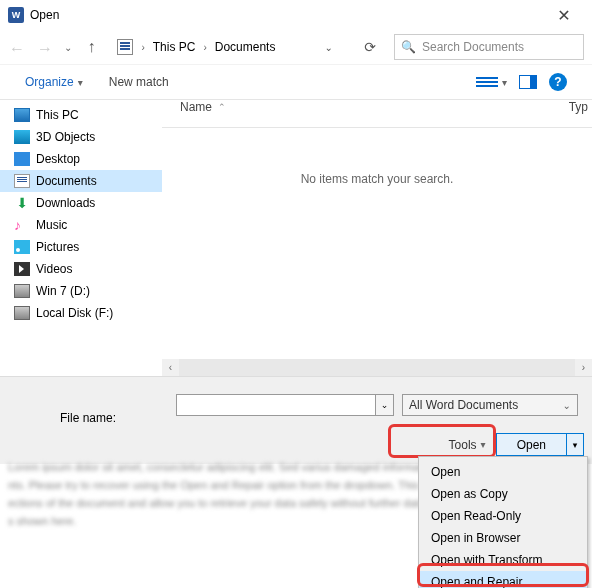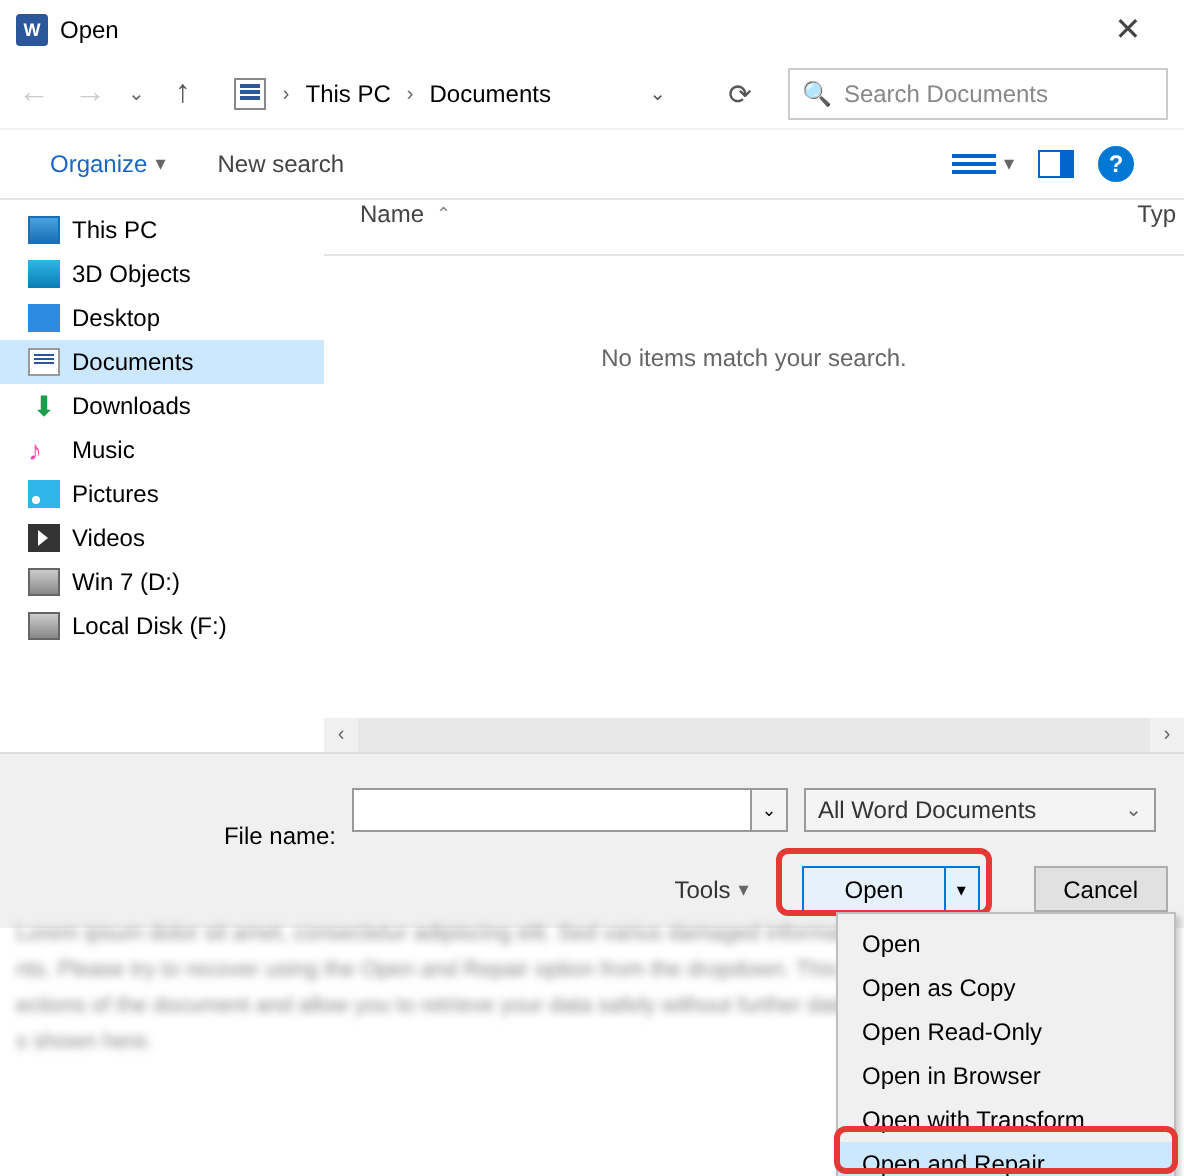--- a/index.html
+++ b/index.html
@@ -47,24 +47,24 @@
   .content { flex: 1; position: relative; }
   .cols { display: flex; align-items: flex-start; height: 28px; border-bottom: 1px solid #e5e5e5; padding-left: 18px; gap: 100px; color: #444; }
   .cols .c1 { width: 220px; display:flex; align-items:center; gap:6px; }
   .sort-caret { color:#888; font-size:9px; }
   .empty { text-align: center; color: #666; margin-top: 44px; }
   .hscroll { position: absolute; bottom: 0; left: 0; right: 0; height: 17px; background: #f0f0f0; display:flex; }
   .hscroll .track { flex:1; background:#e8e8e8; }
   .hscroll .end { width:17px; background:#f0f0f0; display:flex;align-items:center;justify-content:center;color:#666;font-size:10px;}
   .footer { background: #f0f0f0; border-top: 1px solid #ddd; padding: 8px; }
   .row1 { display: flex; align-items: center; gap: 8px; margin-bottom: 8px; }
-  .fn-label { width: 160px; text-align: right; margin-top: 26px; }
+  .fn-label { width: 160px; text-align: center; margin-top: 26px; }
   .fn-input { width: 200px; height: 22px; border: 1px solid #999; background: #fff; }
   .filter { flex:1; height: 22px; border: 1px solid #999; background: #f4f4f4; display:flex; align-items:center; padding:0 6px; justify-content:space-between; color:#333; margin-right:6px;}
-  .row2 { display:flex; align-items:center; justify-content:flex-end; gap:27px;text-align:center; }
+  .row2 { display:flex; align-items:center; justify-content:flex-end; gap:10px;text-align:center; }
   .tools { color:#333; display:flex; align-items:center; gap:4px; }
   .btn { height: 23px; border: 1px solid #adadad; background: #e1e1e1; display:flex; align-items:center; justify-content:center; padding:0 14px; }
   .open-split { display:flex; height:23px; border:1px solid #0078d4; }
   .open-main { background:#e5f1fb; padding: 0 20px; display:flex; align-items:center; border-right:1px solid #0078d4; }
   .open-dd { background:#e5f1fb; width:16px; display:flex; align-items:center; justify-content:center; font-size:9px; }
   .hl { border: 3px solid #e53935; border-radius: 6px; position: absolute; pointer-events:none; }
   .menu { position:absolute; background:#f0f0f0; border:1px solid #bfbfbf; width:170px; padding:4px 0; box-shadow: 2px 2px 3px rgba(0,0,0,.2); }
   .menu-item { padding: 4px 12px; }
   .menu-item.hi { background:#cce8ff; }
   .blurred { filter: blur(2px); position:absolute; left:0; right:0; color:#888; line-height:18px; padding:4px 8px; font-size:11px; word-break:break-all; overflow:hidden;}
@@ -96,21 +96,21 @@
     <span>🔍</span>
     <span>Search Documents</span>
   </div>
 </div>
 
 <div class="toolbar">
   <span class="org">
     <span>Organize</span>
     <span class="chev">▾</span>
   </span>
-  <span class="newf">New search</span>
+  <span class="newf">New match</span>
   <div class="toolbar-right">
     <span style="display:flex;align-items:center;gap:4px;">
       <span class="view-ico">
           <div></div>
           <div></div>
           <div></div>
         </span>
       <span class="chev">▾</span>
     </span>
     <span class="pane-ico"></span>
@@ -192,21 +192,20 @@
   </div>
   <div class="row2">
     <span class="tools">
       <span>Tools</span>
       <span class="chev">▾</span>
     </span>
     <div class="open-split">
       <span class="open-main">Open</span>
       <span class="open-dd">▾</span>
     </div>
-    <span class="btn">Cancel</span>
   </div>
 </div>
 
 <div class="blurred" style="top:454px;height:134px;">Lorem ipsum dolor sit amet, consectetur adipiscing elit. Sed varius damaged information. Unable to read the file contents. Please try to recover using the Open and Repair option from the dropdown. This may help restore the corrupted sections of the document and allow you to retrieve your data safely without further data loss occurring during the process shown here.</div>
 
 <div class="hl" style="left:388px; top:424px; width:108px; height:34px;"></div>
 
 <div class="menu" id="menu" style="left:418px; top:456px;">
     <div class="menu-item">Open</div>
     <div class="menu-item">Open as Copy</div>

